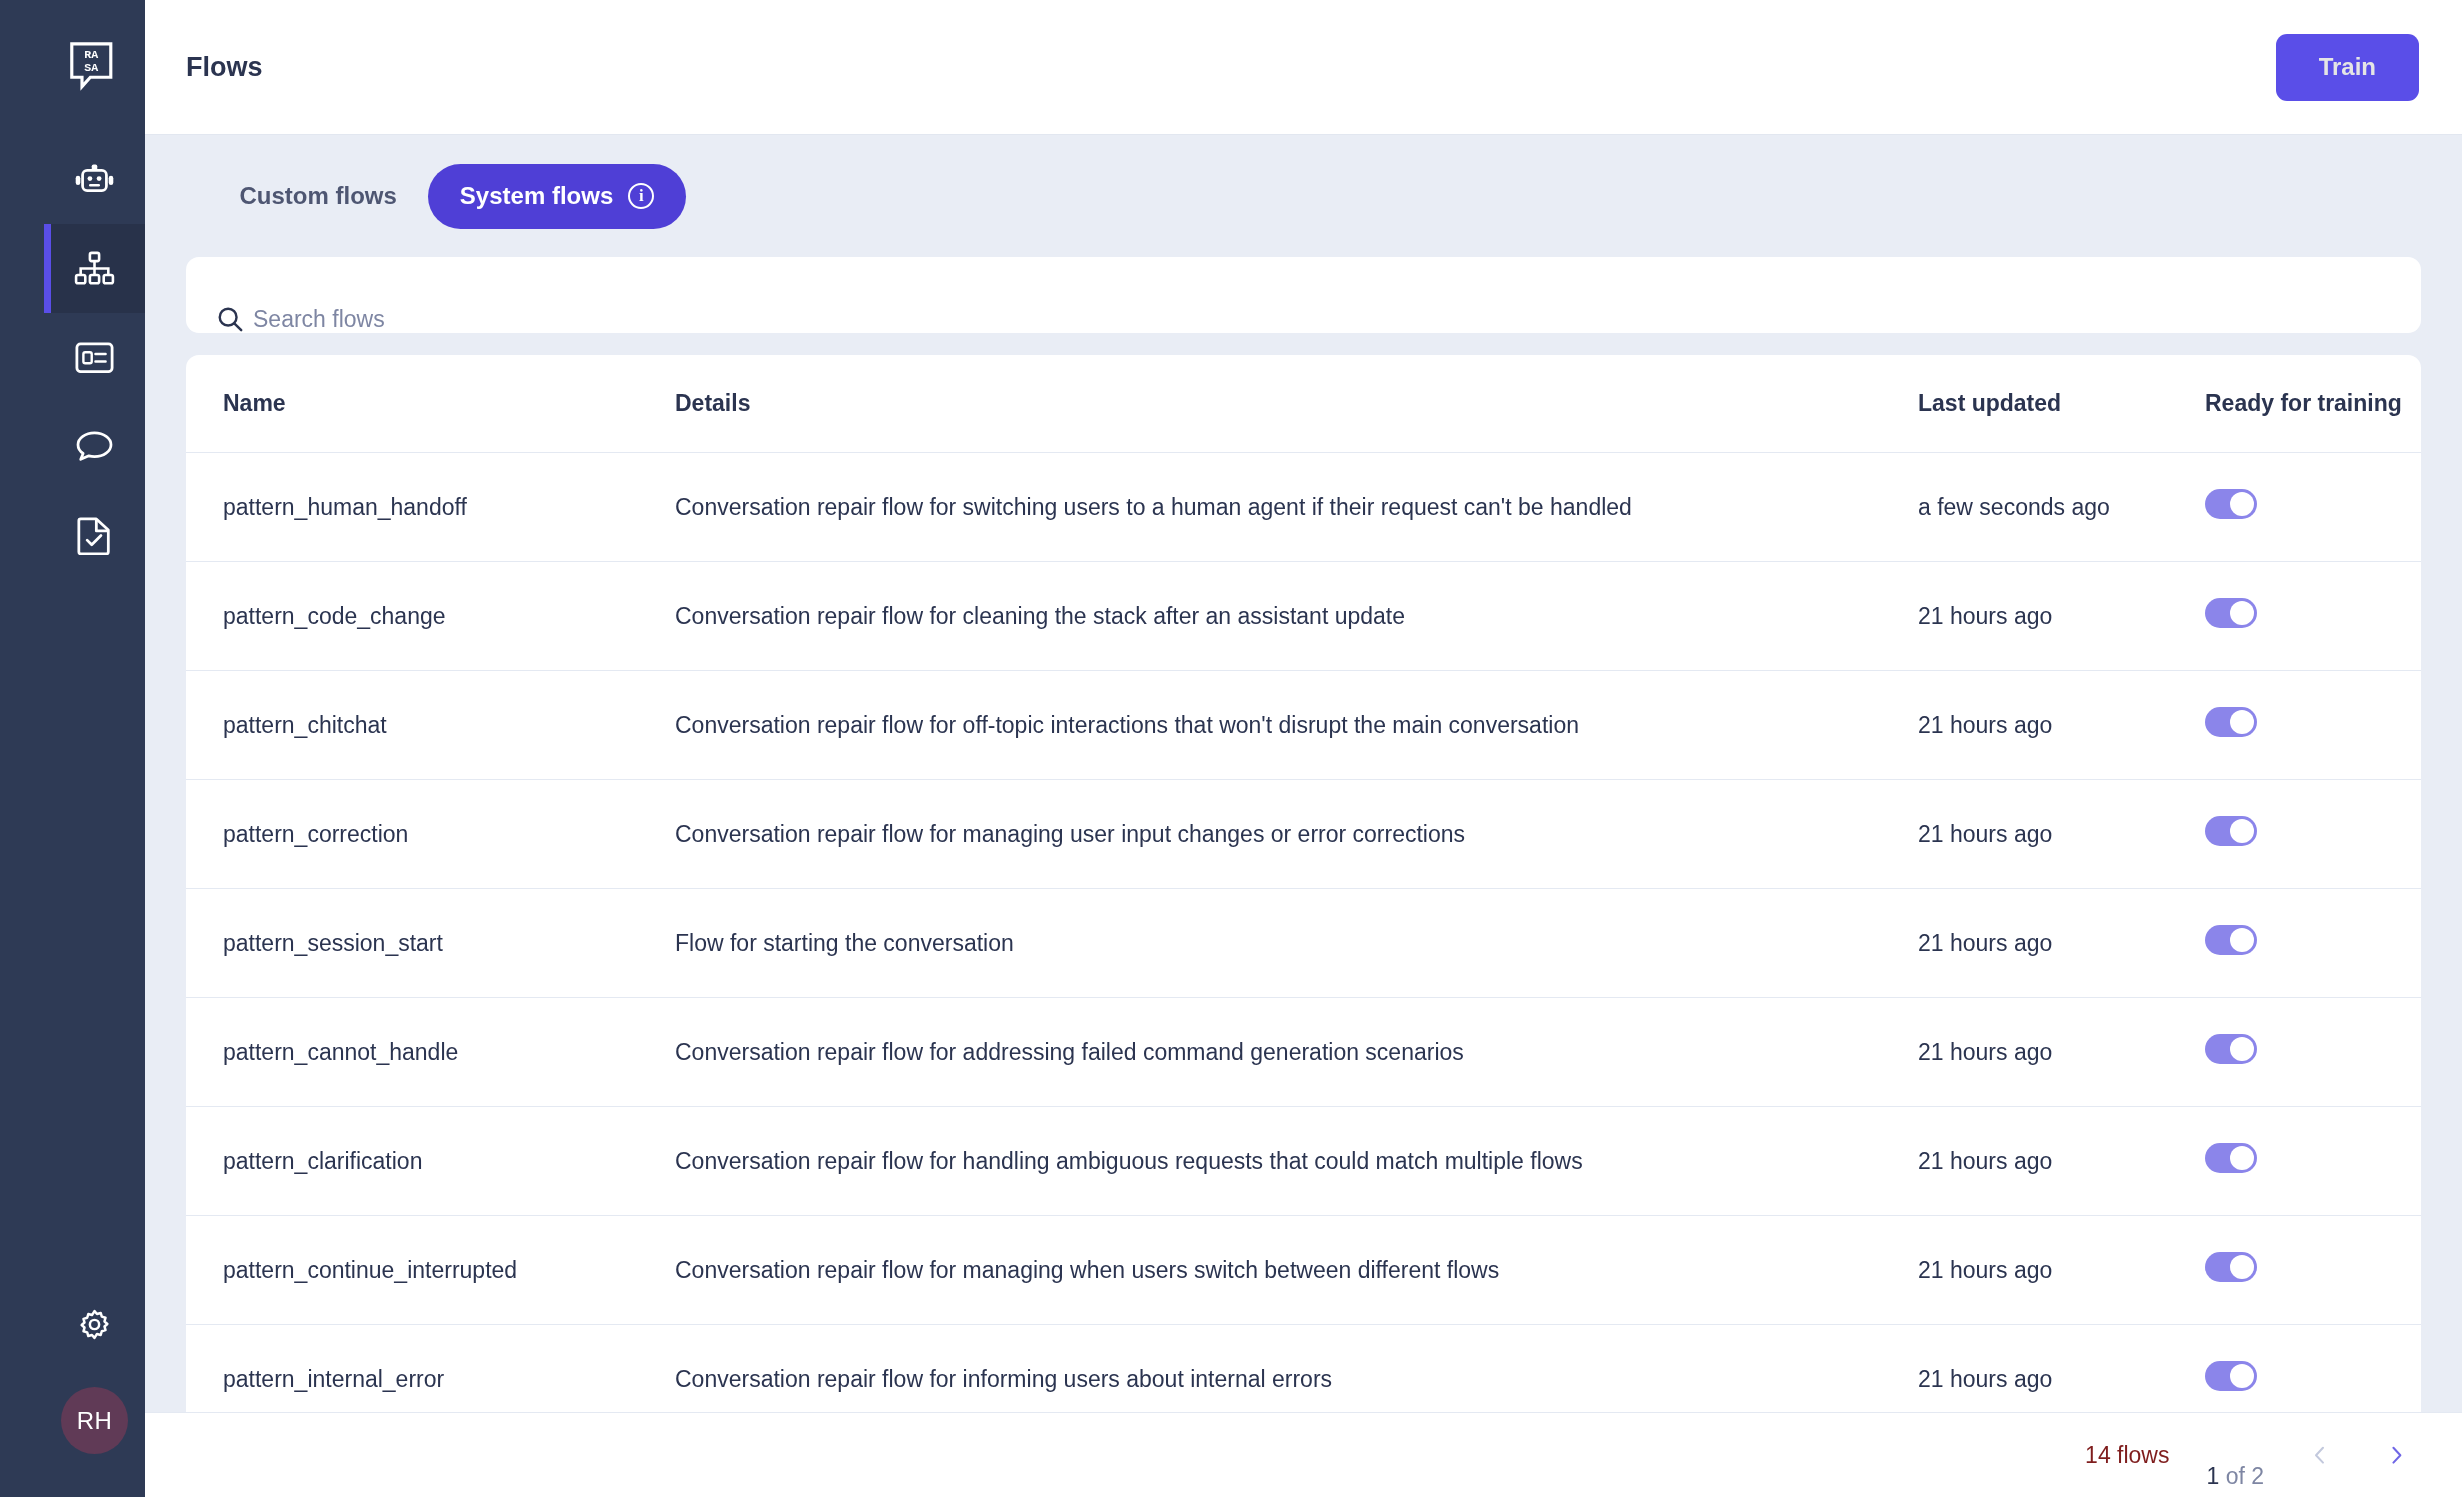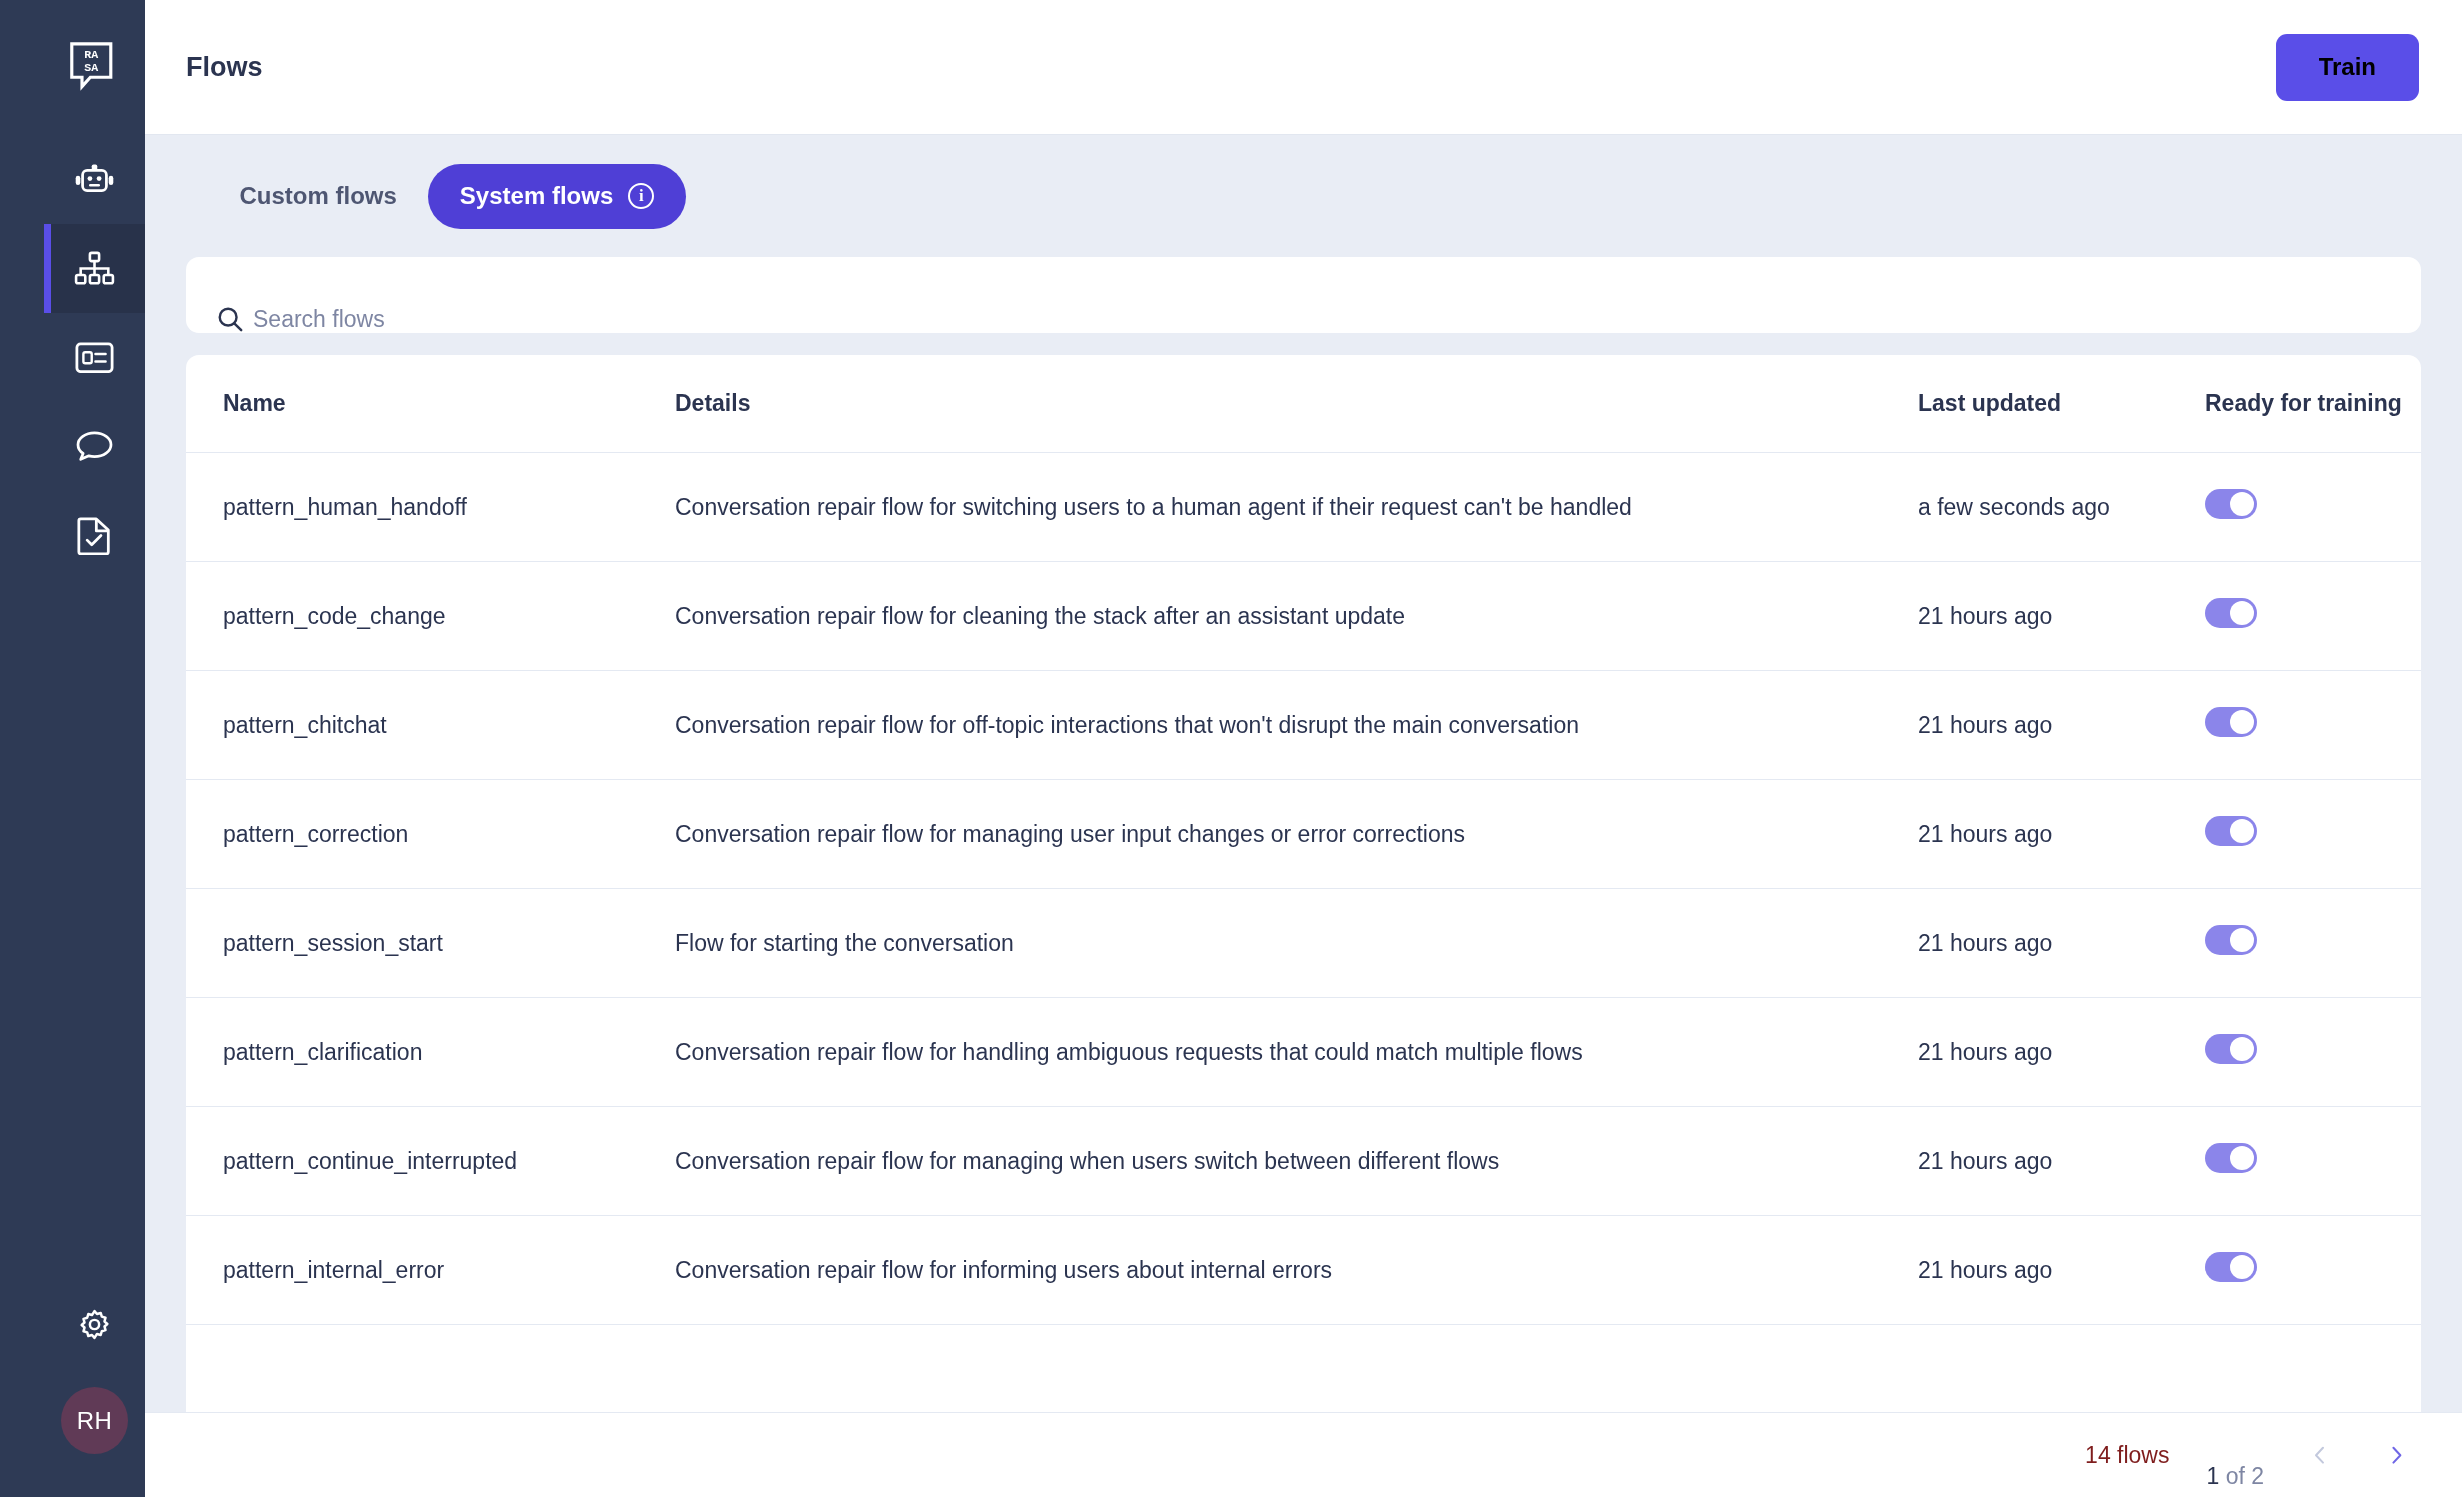--- a/index.html
+++ b/index.html
@@ -63,21 +63,21 @@
     height: 135px;
     background: #ffffff;
     display: flex; align-items: center; justify-content: space-between;
     padding: 0 43px 0 41px;
     border-bottom: 0.9px solid #e2e7f0;
     flex: 0 0 135px;
   }
   .page-title { font-size: 27px; font-weight: bold; color: #2b3450; }
   .train-btn {
     background: #5a4ee8;
-    color: #000000;
+    color: #e5e5e5;
     border: none;
     border-radius: 11px;
     font-size: 24px;
     font-weight: bold;
     padding: 19.5px 43px;
     cursor: pointer;
     font-family: "Liberation Sans", sans-serif;
   }
 
   .content { flex: 1; display: flex; flex-direction: column; padding: 0 41px 0 41px; min-height: 0; overflow: hidden; }
@@ -368,20 +368,30 @@
                     <span>pattern_session_start</span>
                   </div>
                 </td>
                 <td class="col-details">Flow for starting the conversation</td>
                 <td class="col-updated">21 hours ago</td>
                 <td class="col-ready"><span class="toggle"></span></td>
               </tr>
               <tr class="row">
                 <td class="col-name">
                   <div class="name-cell">
+                    <span>pattern_cannot_handle</span>
+                  </div>
+                </td>
+                <td class="col-details">Conversation repair flow for addressing failed command generation scenarios</td>
+                <td class="col-updated">21 hours ago</td>
+                <td class="col-ready"><span class="toggle"></span></td>
+              </tr>
+              <tr class="row">
+                <td class="col-name">
+                  <div class="name-cell">
                     <span>pattern_clarification</span>
                   </div>
                 </td>
                 <td class="col-details">Conversation repair flow for handling ambiguous requests that could match multiple flows</td>
                 <td class="col-updated">21 hours ago</td>
                 <td class="col-ready"><span class="toggle"></span></td>
               </tr>
               <tr class="row">
                 <td class="col-name">
                   <div class="name-cell">

